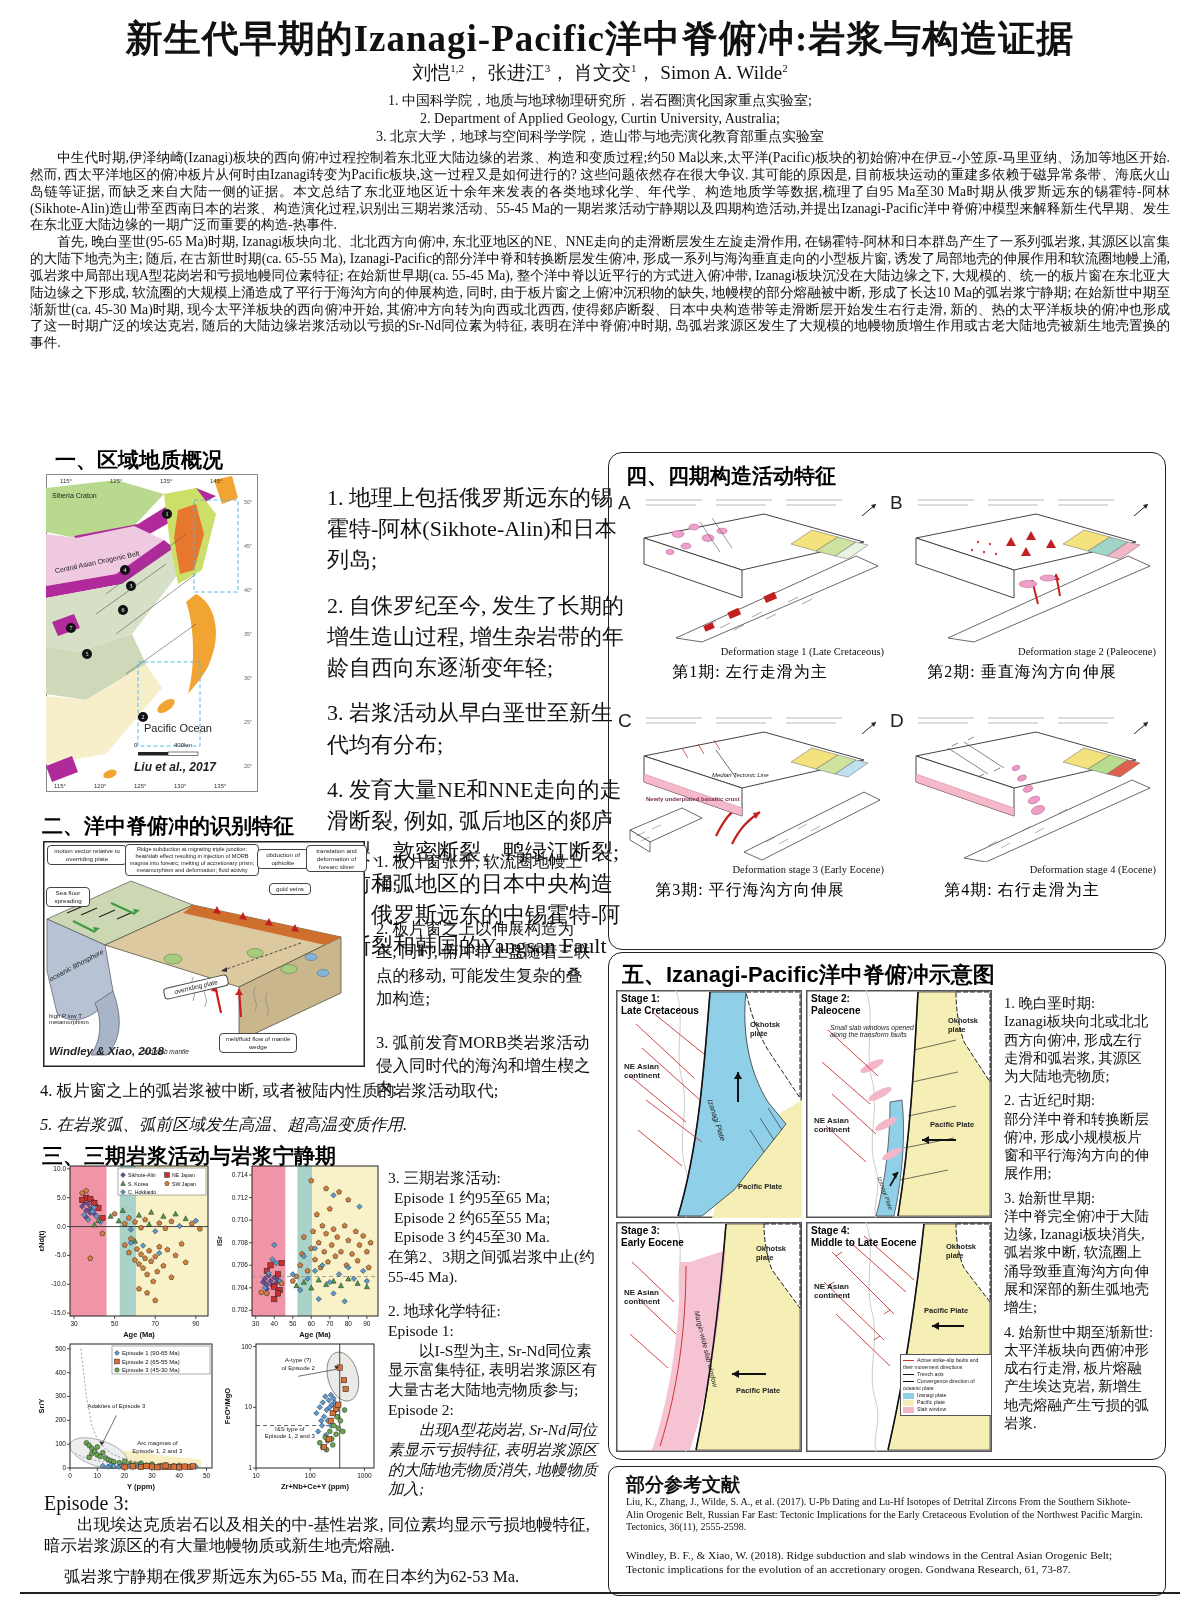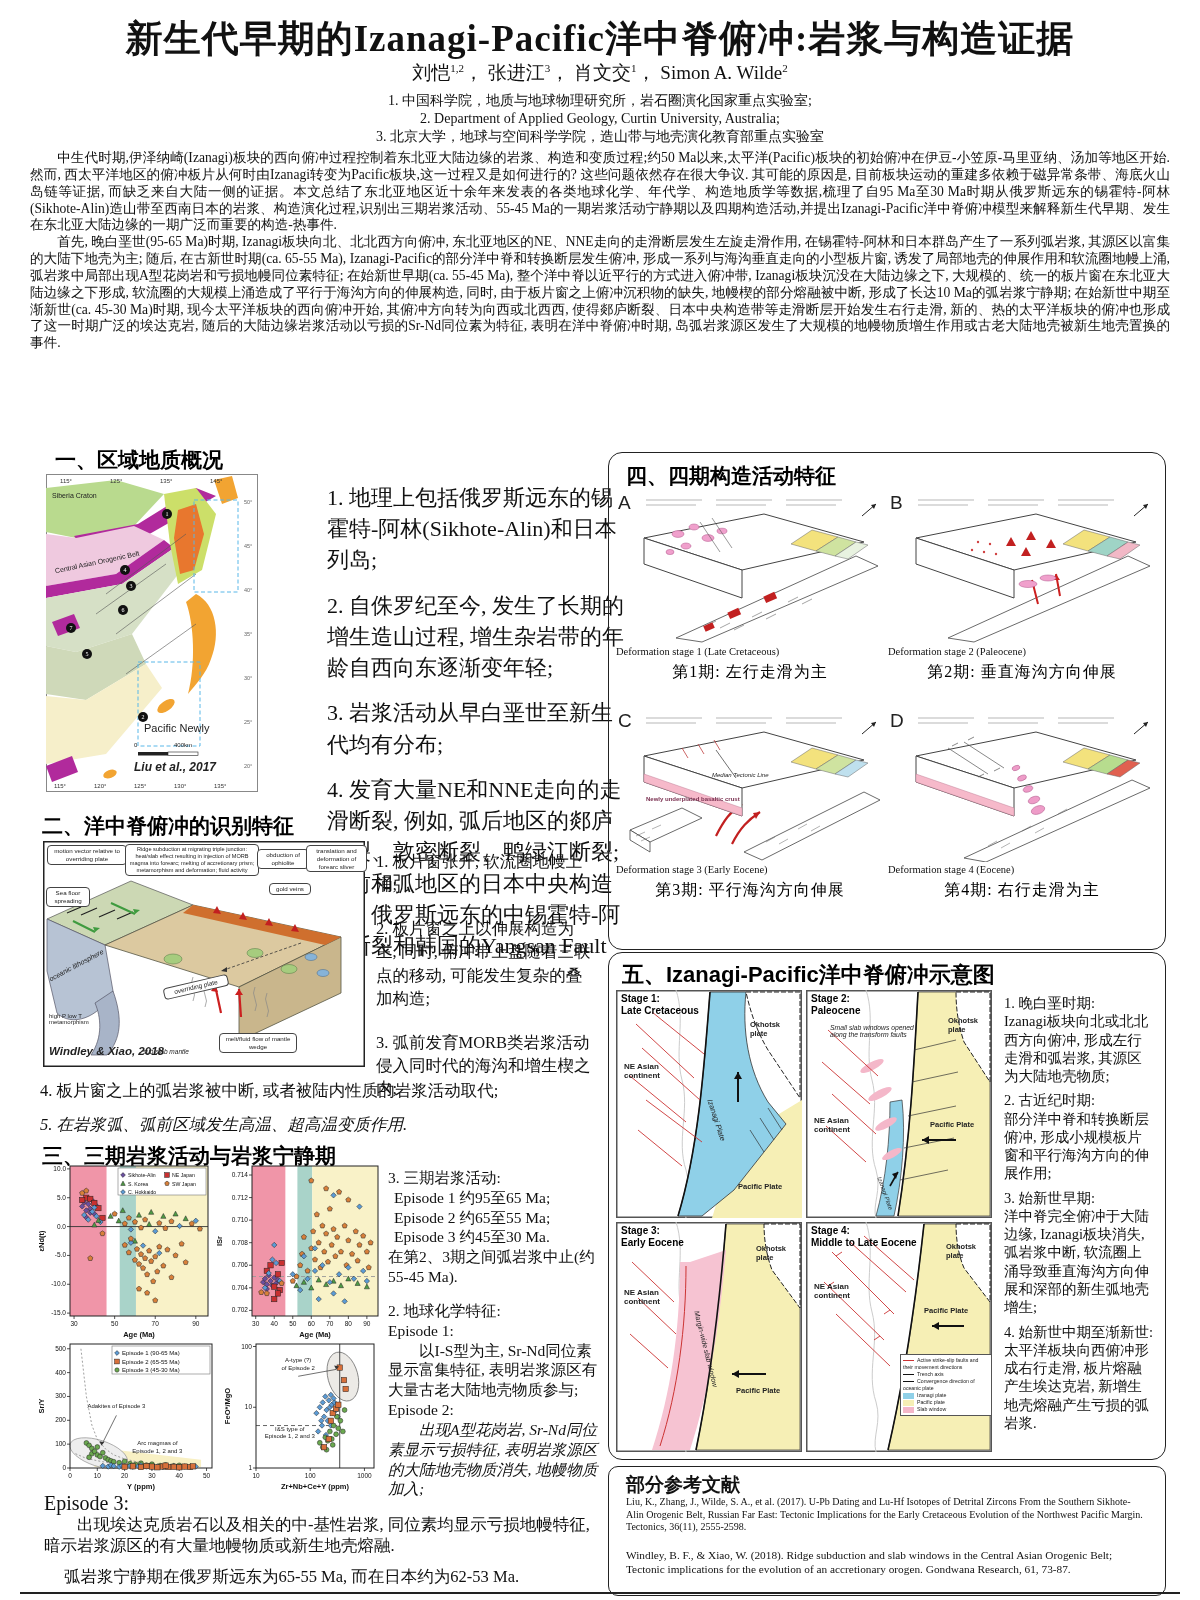--- a/index.html
+++ b/index.html
@@ -7,21 +7,21 @@
           font-family:"Liberation Serif","DejaVu Serif",serif;color:#111;}
   .abs{position:absolute;}
   .sec-h{position:absolute;font-family:"Liberation Sans","DejaVu Sans",sans-serif;font-weight:bold;font-size:21px;color:#000;}
   .fig{position:absolute;}
   .co{position:absolute;background:#fff;border:1px solid #444;border-radius:4px;
       font:6.2px/1.25 "Liberation Sans",sans-serif;padding:1px 2px;text-align:center;color:#222;}
   .lbl{position:absolute;font-family:"Liberation Sans","DejaVu Sans",sans-serif;color:#222;}
   .items p{margin:0 0 14px 0;}
   .box{position:absolute;border:1.6px solid #222;border-radius:14px;}
   .zh-cap{position:absolute;width:100%;text-align:center;font-size:16px;letter-spacing:1px;color:#000;}
-  .en-cap{position:absolute;width:100%;text-align:left;font:10.5px "Liberation Serif",serif;color:#111;}
+  .en-cap{position:absolute;width:100%;text-align:right;font:10.5px "Liberation Serif",serif;color:#111;}
   .stage-t{position:absolute;left:5px;top:3px;font:bold 10px/1.15 "Liberation Sans",sans-serif;color:#000;white-space:pre-line;}
   .s5item{margin:0 0 6px 0;}
   .sw{display:inline-block;width:11px;height:6px;margin-right:3px;vertical-align:middle;}
   p{margin:0;}
 </style>
 </head>
 <body>
 
 <div id="poster">
 
@@ -99,21 +99,21 @@
         <circle cx="41" cy="180" r="5" fill="#111"></circle>
           <text x="41" y="182.2" font-size="6" fill="#fff" text-anchor="middle">5</text>
         <circle cx="77" cy="136" r="5" fill="#111"></circle>
           <text x="77" y="138.2" font-size="6" fill="#fff" text-anchor="middle">6</text>
         <circle cx="25" cy="154" r="5" fill="#111"></circle>
           <text x="25" y="156.2" font-size="6" fill="#fff" text-anchor="middle">7</text>
       </g>
     </svg>
     <div class="lbl" style="left:6px;top:18px;width:62px;font-size:7px;">Siberia Craton</div>
     <div class="lbl" style="left:8px;top:84px;width:90px;font-size:7px;transform:rotate(-12deg);">Central Asian Orogenic Belt</div>
-    <div class="lbl" style="left:98px;top:248px;width:100px;font-size:11px;">Pacific Newly</div>
+    <div class="lbl" style="left:98px;top:248px;width:100px;font-size:11px;">Pacific Ocean</div>
     <div class="lbl" style="left:88px;top:286px;width:110px;font-size:12px;font-weight:bold;font-style:italic;">Liu et al., 2017</div>
     <div class="lbl" style="left:88px;top:268px;font-size:6px;">0</div>
     <div class="lbl" style="left:128px;top:268px;font-size:6px;">400km</div>
   </div>
   <div class="abs items" style="left:288px;top:482px;width:306px;font-size:22px;line-height:1.42;margin-left:39px;">
     <p>1. 地理上包括俄罗斯远东的锡霍特-阿林(Sikhote-Alin)和日本列岛;</p>
     <p>2. 自侏罗纪至今, 发生了长期的增生造山过程, 增生杂岩带的年龄自西向东逐渐变年轻;</p>
     <p>3. 岩浆活动从早白垩世至新生代均有分布;</p>
     <p>4. 发育大量NE和NNE走向的走滑断裂, 例如, 弧后地区的郯庐断裂、敦密断裂、鸭绿江断裂; 弧前和弧地区的日本中央构造带、俄罗斯远东的中锡霍特-阿林断裂和韩国的Yangsan Fault等.</p>
   </div>

